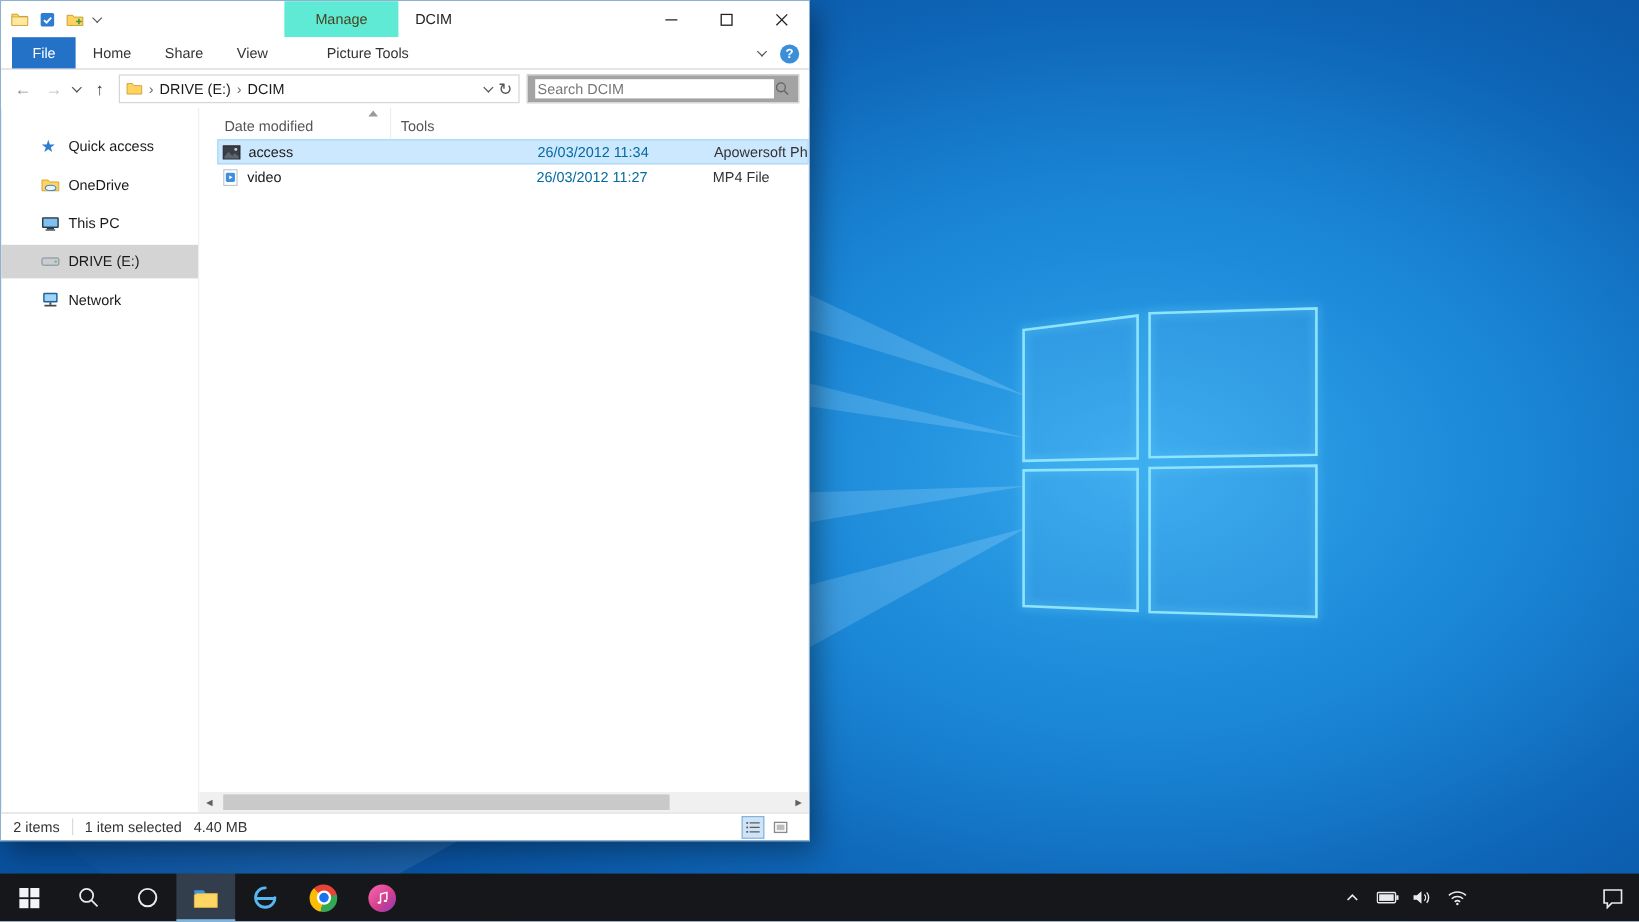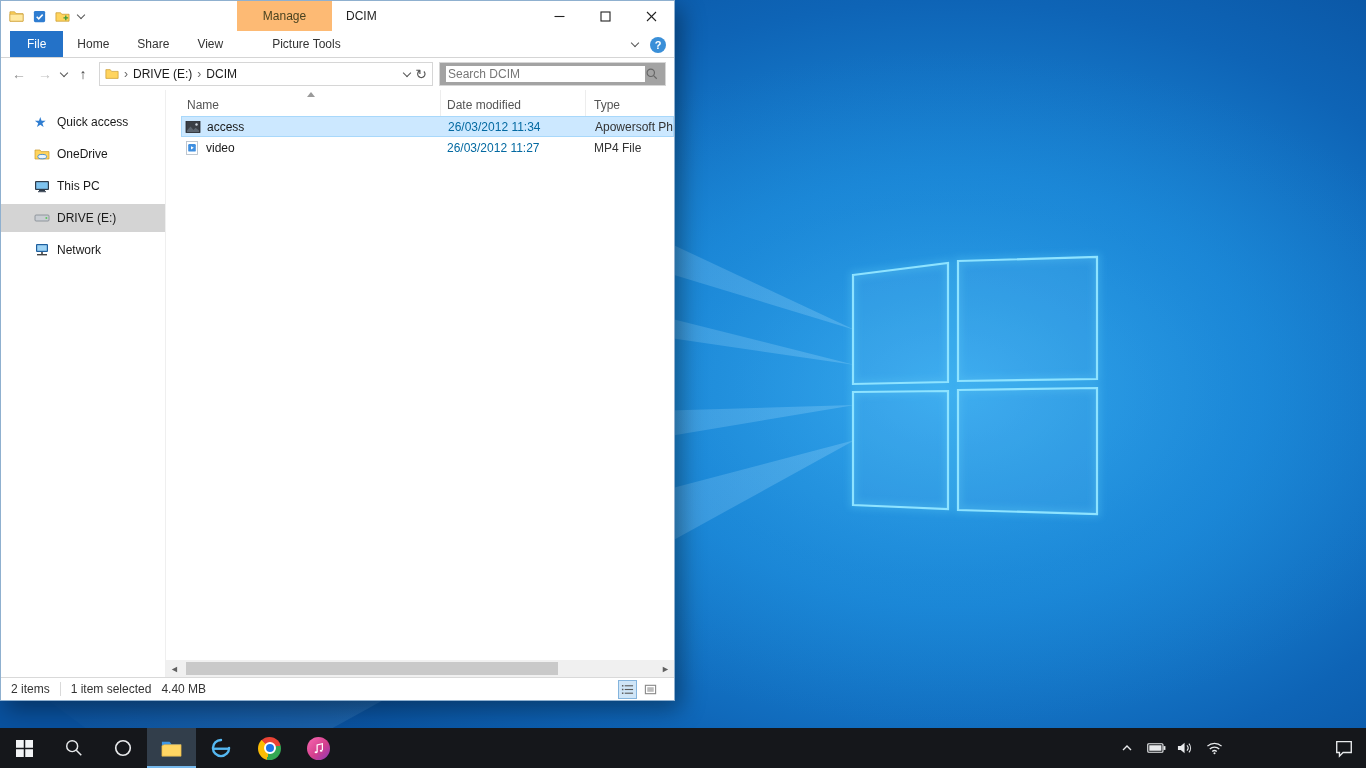--- a/index.html
+++ b/index.html
@@ -21,21 +21,21 @@
     background:#fff; border:1px solid #8fb0cf;
     box-shadow: 6px 8px 22px rgba(0,0,0,.38);
     display:flex; flex-direction:column;
   }
   .titlebar { position:relative; height:30px; flex:0 0 30px; background:#fff; }
   .qat { position:absolute; left:8px; top:0; height:30px; display:flex; align-items:center; gap:8px; }
   .qat .ic { width:15px; height:15px; display:inline-flex; }
   .chev { display:inline-block; width:6px; height:6px; border-right:1.4px solid #555; border-bottom:1.4px solid #555; transform:rotate(45deg); margin-top:-3px; }
   .manage-block {
     position:absolute; left:236px; top:0; width:95px; height:30px;
-    background:#fdba74; color:#4a4320; display:flex; align-items:center; justify-content:center;
+    background:#5eead4; color:#4a4320; display:flex; align-items:center; justify-content:center;
   }
   .win-title { position:absolute; left:345px; top:0; height:30px; display:flex; align-items:center; color:#222; }
   .caption-btns { position:absolute; right:0; top:0; height:30px; display:flex; }
   .cap { width:46px; height:30px; display:flex; align-items:center; justify-content:center; }
   .cap svg { stroke:#222; }
 
   .tabsrow { position:relative; height:27px; flex:0 0 27px; display:flex; align-items:stretch;
     padding-left:9px; border-bottom:1px solid #d5d5d5; background:#fff; }
   .tab { padding:0 14px; display:flex; align-items:center; color:#333; }
   .tab.file { background:#2472c8; color:#fff; padding:0 17px; }
@@ -277,23 +277,22 @@
                 <rect x="3" y="12" width="10" height="1.4" fill="#444"></rect>
               </svg>
           </span>
           <span>Network</span>
         </div>
       </div>
 
       <div class="filearea">
         <div class="listhead">
           <span class="sortcaret"></span>
-          <div class="hcell hc-name">Name</div>
           <div class="hcell hc-date">Date modified</div>
-          <div class="hcell hc-type">Type</div>
+          <div class="hcell hc-type">Tools</div>
         </div>
         <div class="rows">
           <div class="row sel">
             <div class="c-name">
               <span class="fic">
                 <svg viewBox="0 0 16 16" width="16" height="16">
                     <rect x="1" y="2.5" width="14" height="11" fill="#3a3f46" stroke="#23262b" stroke-width=".8"></rect>
                     <path d="M2 11.5l3.5-4 3 3.4 2-2.2 3.5 2.8v1.5H2z" fill="#5d6670"></path>
                     <circle cx="11.5" cy="5.5" r="1.2" fill="#cfd6de"></circle>
                   </svg>

